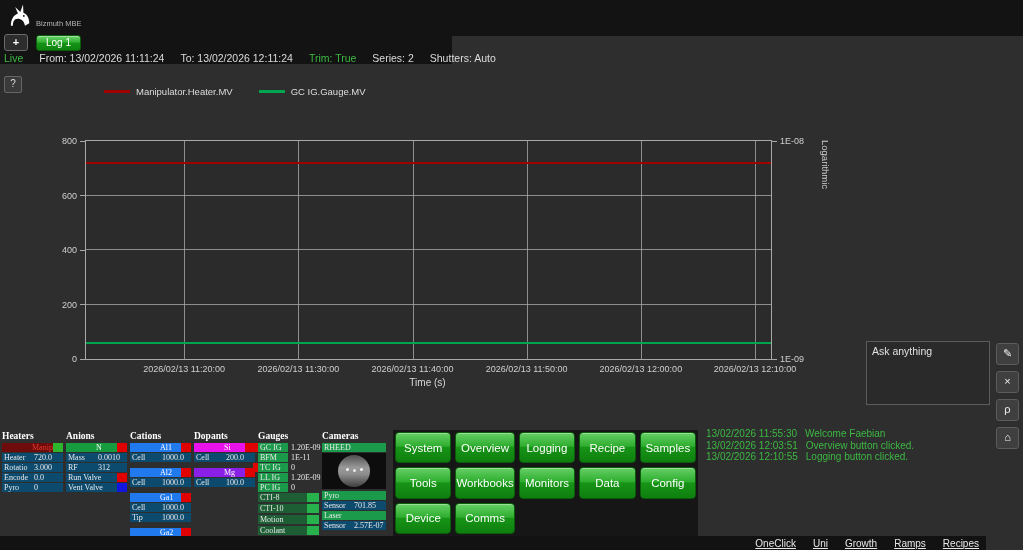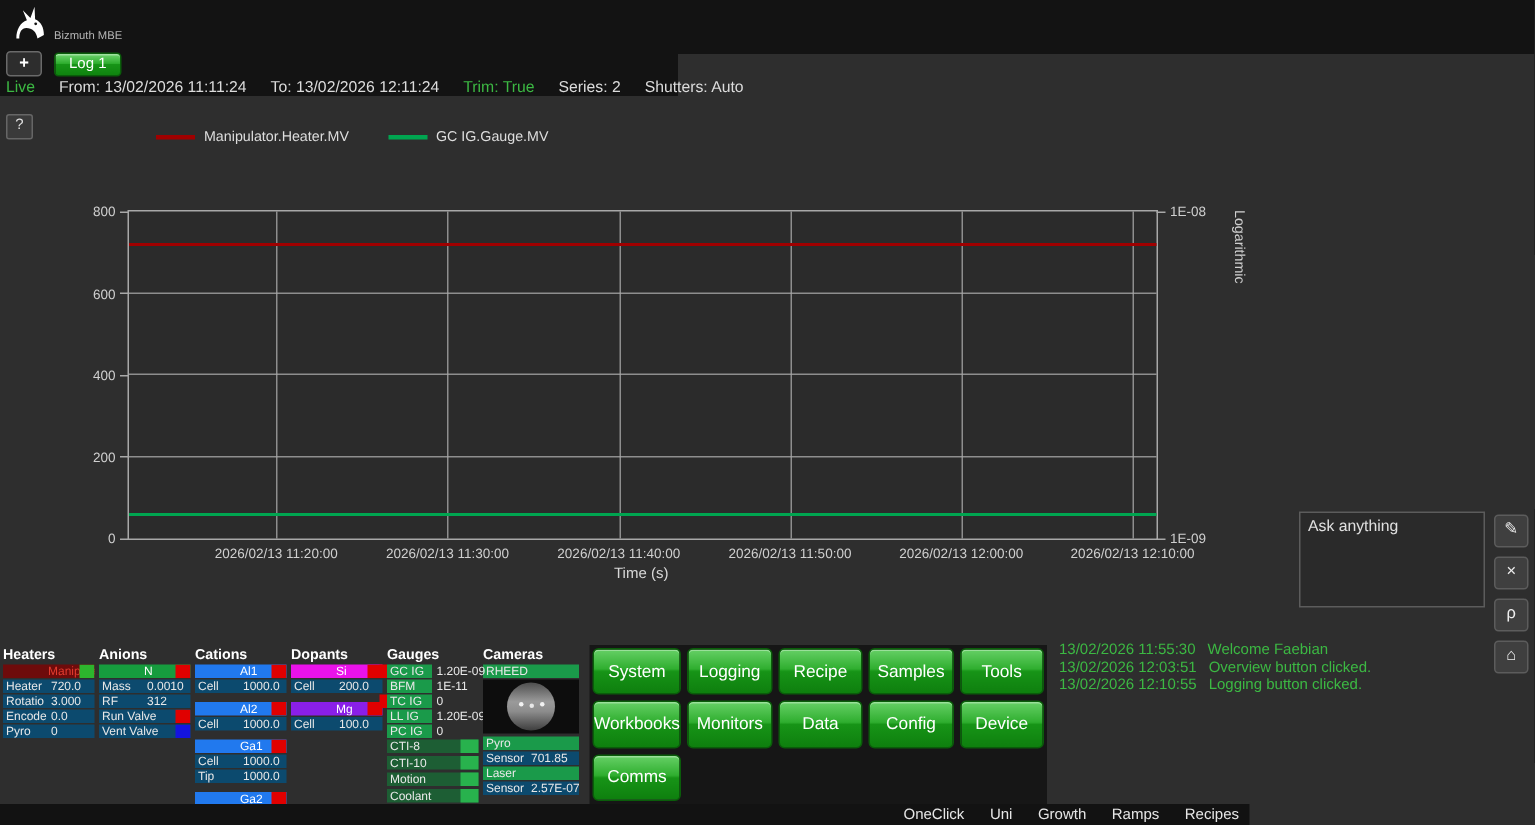--- a/index.html
+++ b/index.html
@@ -40,21 +40,21 @@
            writing-mode:vertical-rl;font-size:9.5px;color:#cfcfcf;}
   
   #askbox{position:absolute;left:866px;top:341px;width:124px;height:64px;background:#2a2a2a;
           border:1px solid #5c5c5c;color:#eee;font-family:"Liberation Sans",sans-serif;font-size:10.5px;
           padding:3px 5px;resize:none;box-sizing:border-box;}
   #askbox::placeholder{color:#e0e0e0;opacity:1;}
   #askbtns{position:absolute;left:996px;top:343px;display:flex;flex-direction:column;gap:6px;}
   .askbtn{width:21px;height:20px;background:#3f3f3f;border:1px solid #5c5c5c;border-radius:3px;
           color:#eee;font-size:11px;text-align:center;line-height:19px;}
   
-  #panels{position:absolute;left:2px;top:431px;display:flex;gap:3px;}
+  #panels{position:absolute;left:2px;top:431px;display:flex;gap:3px;font-family:Liberation Serif, serif;}
   .pcol{width:61px;flex:0 0 auto;}
   .pcol.cam{width:64px;}
   .ptitle{font-size:9.5px;font-weight:bold;color:#fff;height:12px;}
   .devhdr{position:relative;height:9px;margin-bottom:1px;font-size:8px;line-height:9px;padding-left:2px;
           white-space:nowrap;overflow:hidden;}
   .devdot{position:absolute;right:0;top:0;width:10px;height:9px;}
   .hdrlabelclip{display:block;width:49px;overflow:hidden;margin-left:28px;}
   .prow{position:relative;height:9px;margin-bottom:1px;font-size:8px;line-height:9px;background:#0c4a6e;
         padding-left:2px;white-space:nowrap;overflow:hidden;}
   .prow .val{position:absolute;left:32px;top:0;}
@@ -74,22 +74,22 @@
      box-shadow:7px 1px 0 #e8e8e8,14px 0 0 #f2f2f2;}
   
   #navgrid{position:absolute;left:393px;top:430px;width:305px;height:106px;background:#161616;
            display:grid;grid-template-columns:repeat(5,1fr);grid-template-rows:repeat(3,1fr);gap:4px;padding:2px;box-sizing:border-box;}
   .navbtn{background:linear-gradient(180deg,#66d066 0%,#2fae2f 45%,#179417 50%,#0e7f0e 100%);
           border:1px solid #0a5d0a;border-radius:4px;color:#fff;font-size:11.5px;
           display:flex;align-items:center;justify-content:center;box-shadow:inset 0 1px 0 rgba(255,255,255,.35);}
   
   #logarea{position:absolute;left:706px;top:428px;width:314px;font-size:10px;line-height:11.5px;white-space:nowrap;overflow:hidden;}
   .logline .t{margin-right:8px;}
-  #footer{position:absolute;left:0;bottom:0;width:833px;height:14px;background:#121212;
-          display:flex;justify-content:flex-end;align-items:center;gap:17px;padding-right:7px;box-sizing:border-box;}
+  #footer{position:absolute;left:0;bottom:0;width:986px;height:14px;background:#121212;
+          display:flex;justify-content:flex-end;align-items:center;gap:17px;padding-right:7px;box-sizing:border-box;text-decoration:underline;}
   .flink{font-size:10px;color:#e6e6e6;}
 </style>
 </head>
 <body>
 
 <div id="root">
 
   <div id="titlebar">
     <svg id="logo" viewBox="0 0 32 32">
       <path fill="#ffffff" d="M5 29 C5 21 8.5 15.5 14 13.5 L10.5 5 L17 11.5 L20.5 2 L21 12.5
@@ -273,20 +273,21 @@
         </div>
         <div class="camhdr">Pyro</div>
         <div class="prow"><span>Sensor</span><span class="val">701.85</span></div>
         <div class="camhdr">Laser</div>
         <div class="prow"><span>Sensor</span><span class="val">2.57E-07</span></div>
       </div>
     </div>
 
   <div id="navgrid">
       <div class="navbtn">System</div>
+      <div class="navbtn">Overview</div>
       <div class="navbtn">Logging</div>
       <div class="navbtn">Recipe</div>
       <div class="navbtn">Samples</div>
       <div class="navbtn">Tools</div>
       <div class="navbtn">Workbooks</div>
       <div class="navbtn">Monitors</div>
       <div class="navbtn">Data</div>
       <div class="navbtn">Config</div>
       <div class="navbtn">Device</div>
       <div class="navbtn">Comms</div>

